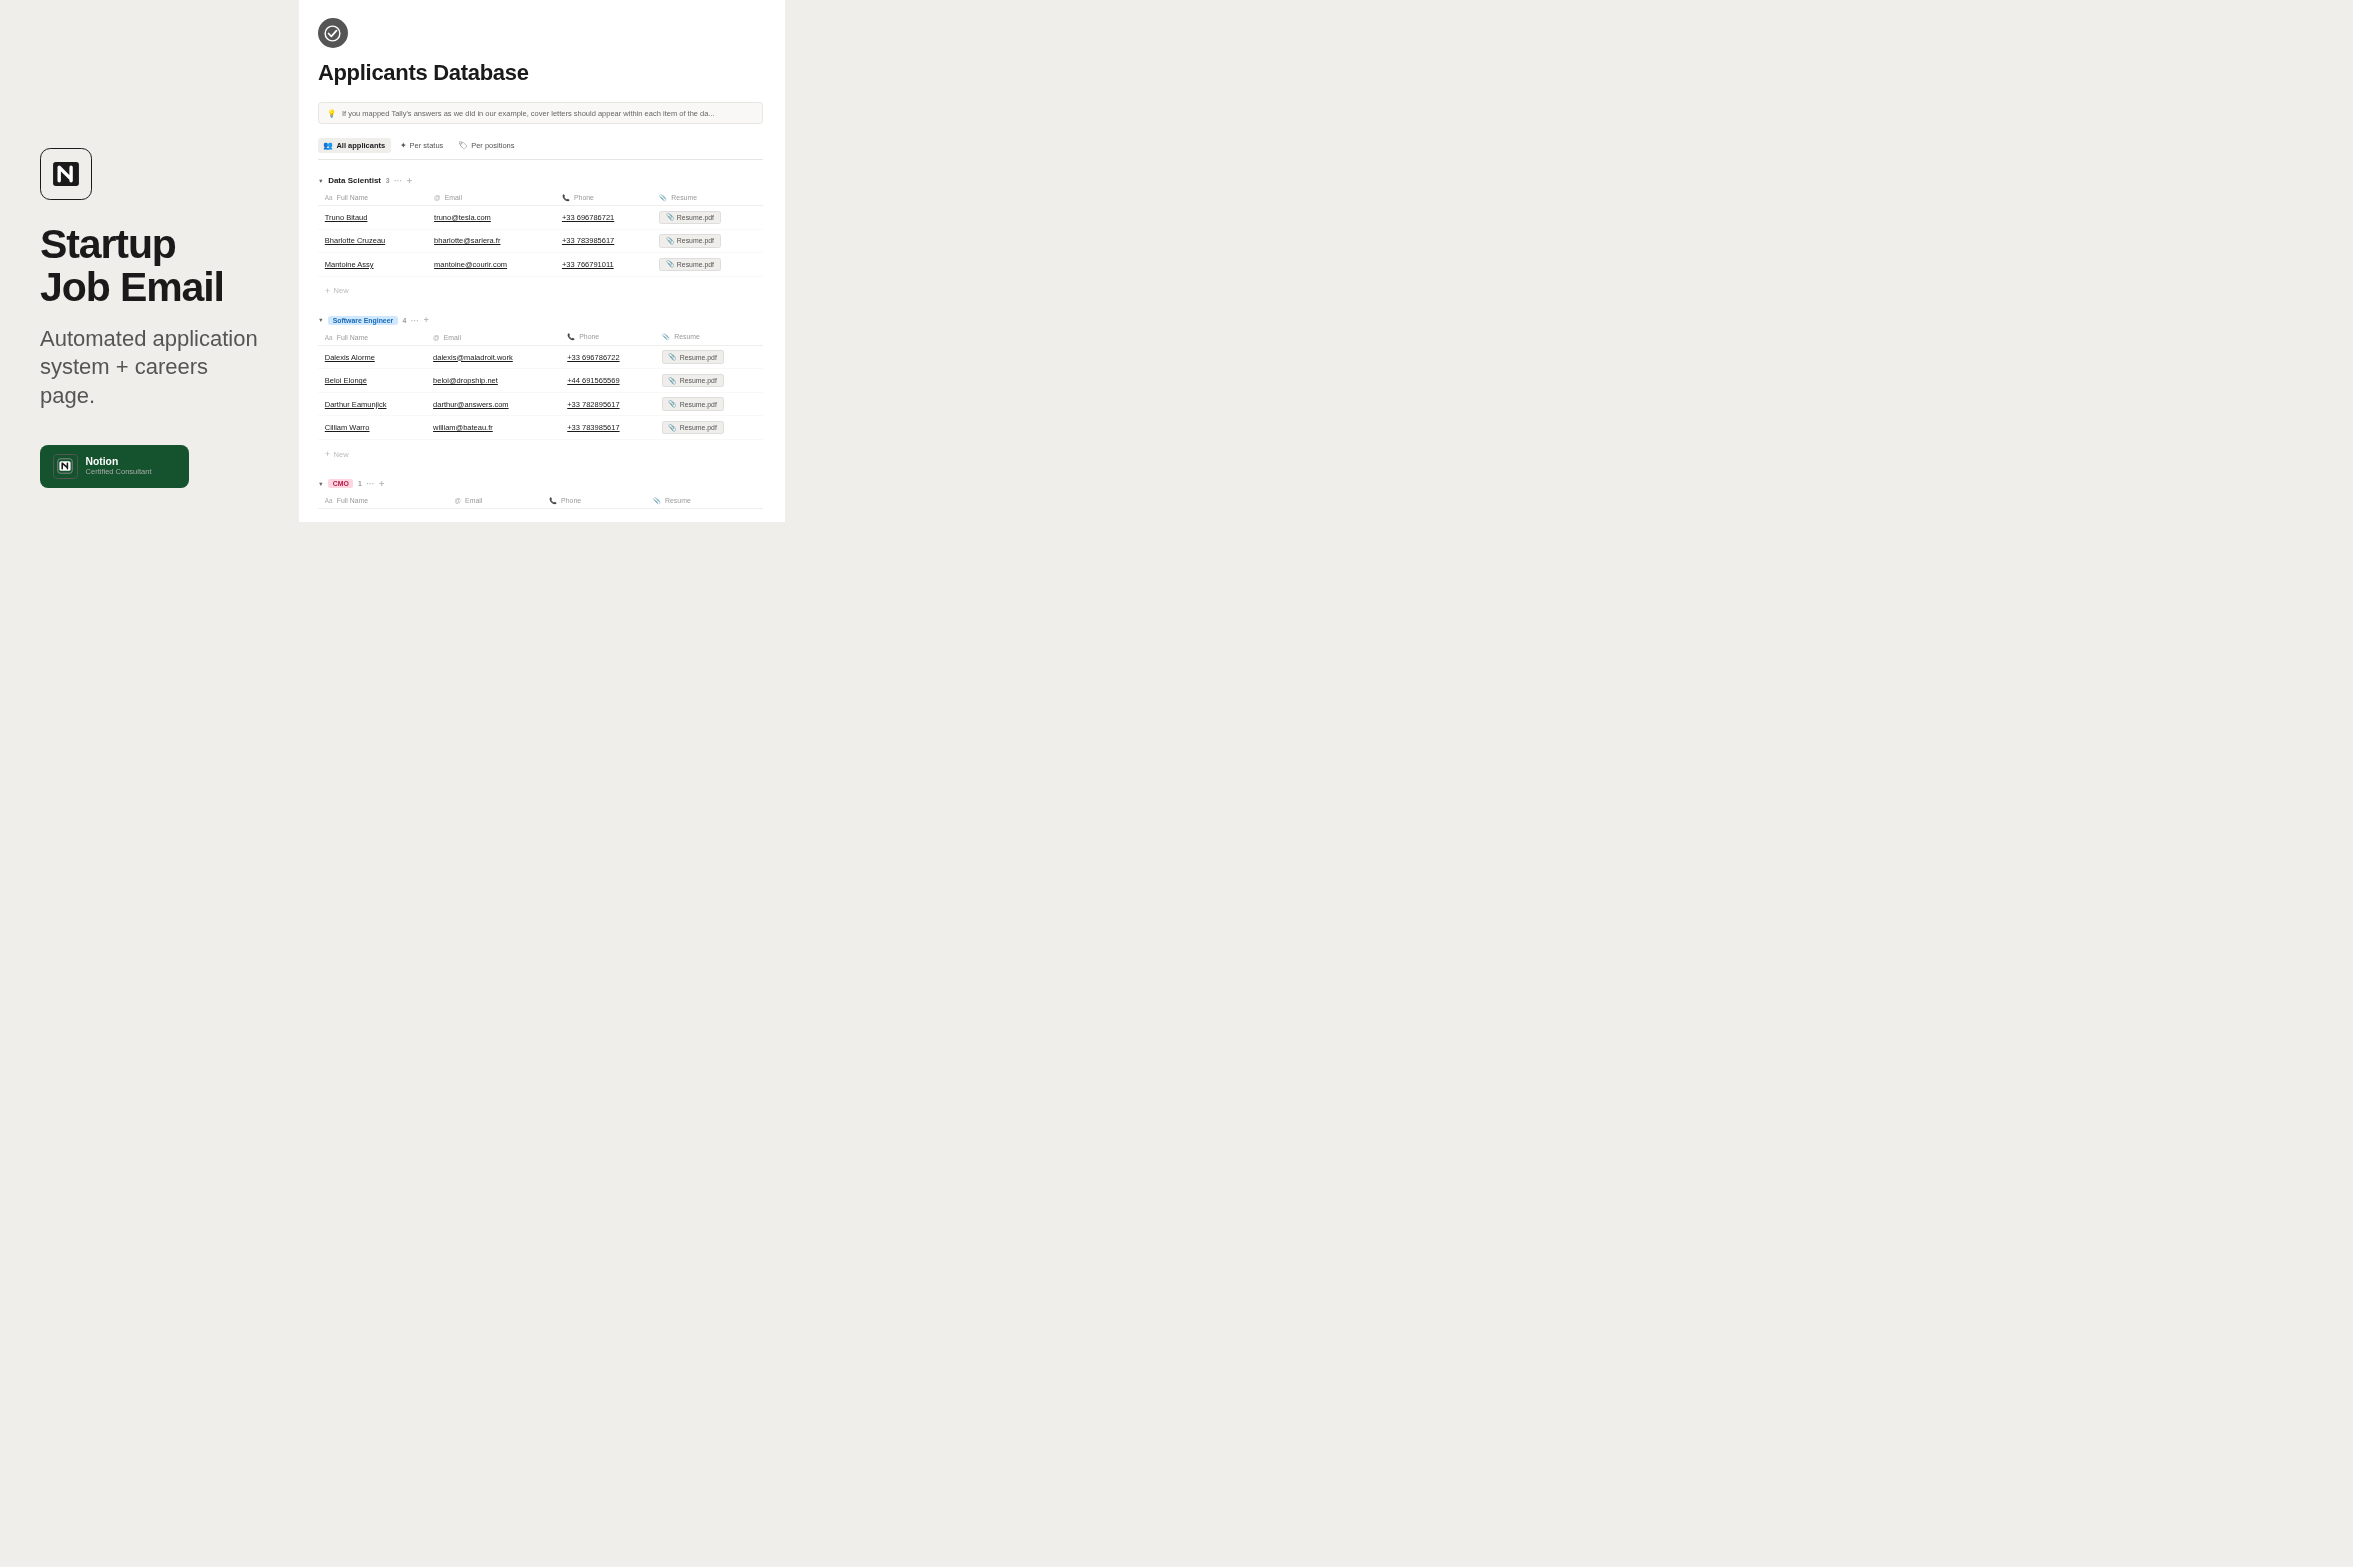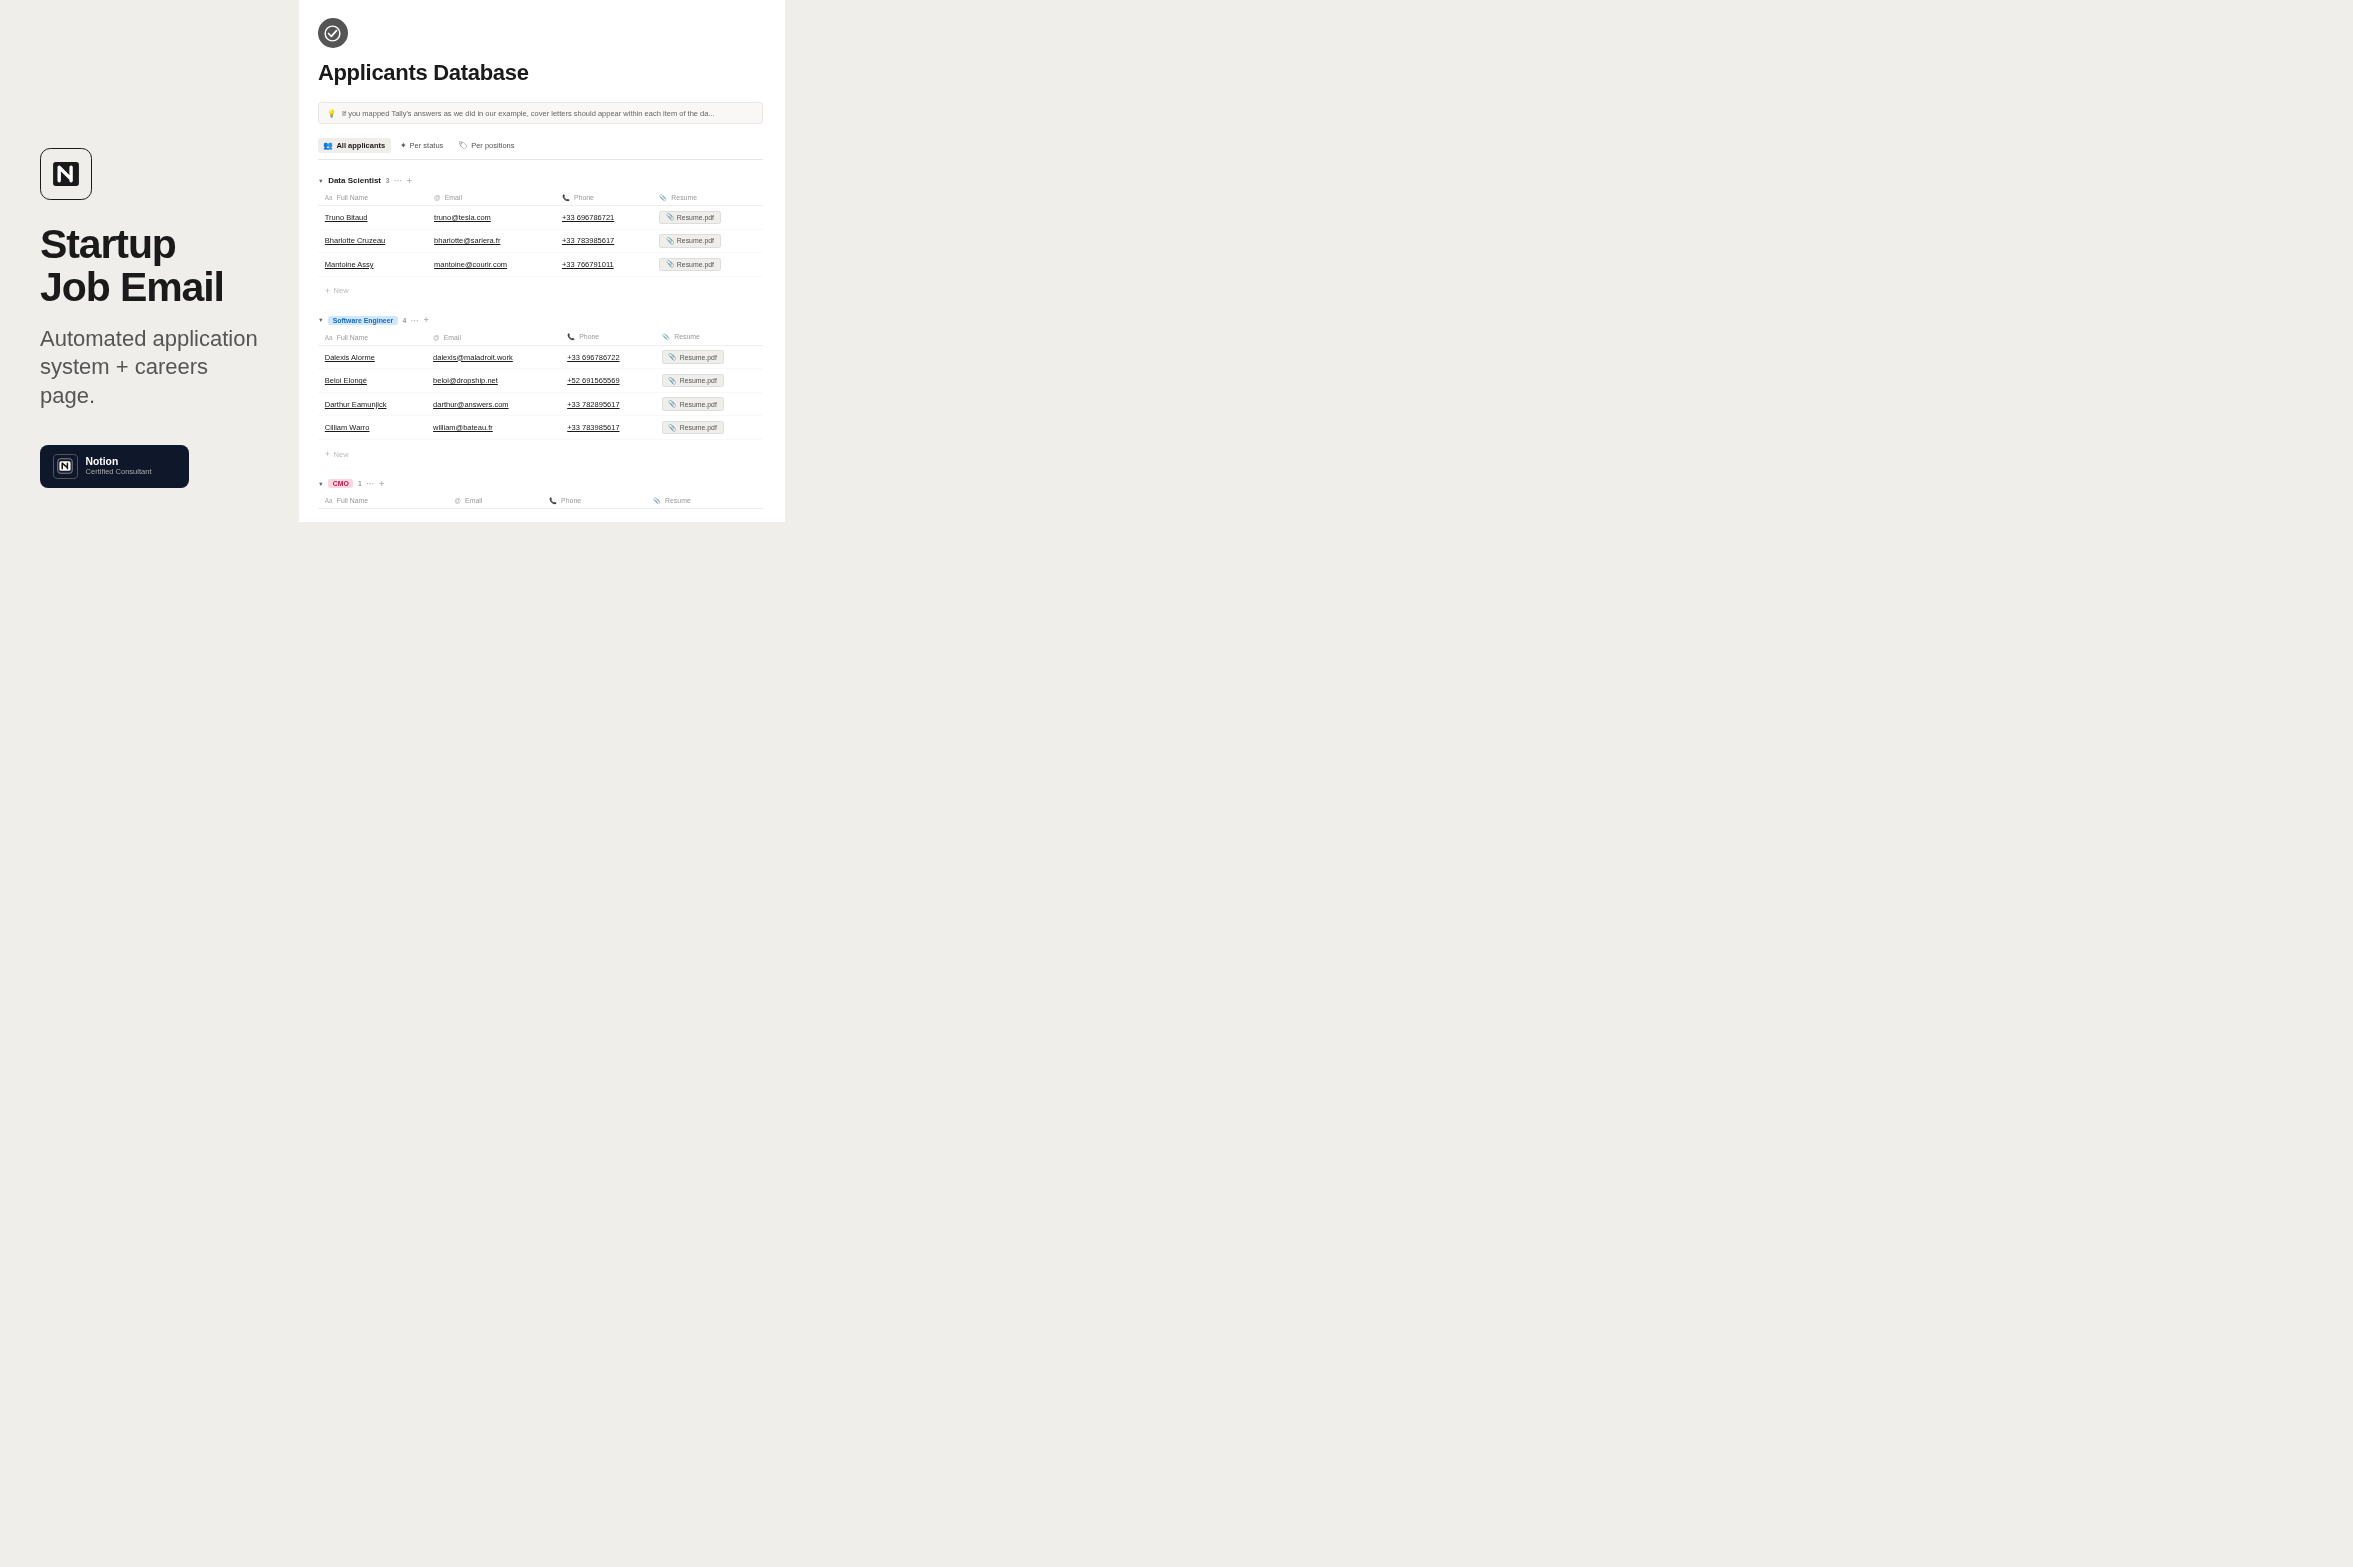--- a/index.html
+++ b/index.html
@@ -57,21 +57,21 @@
       color: #555;
       font-weight: 400;
       line-height: 1.3;
       margin-bottom: 34px;
     }
 
     .certified-badge {
       display: flex;
       align-items: center;
       gap: 8px;
-      background: #0f172a;
+      background: #14532d;
       color: white;
       border-radius: 8px;
       padding: 9.2px 12.6px;
       width: 149px;
     }
 
     .badge-icon {
       width: 25px;
       height: 25px;
       border: 1.1px solid #555;
@@ -449,21 +449,21 @@
             <tbody>
               <tr>
                 <td>Dalexis Alorme</td>
                 <td>dalexis@maladroit.work</td>
                 <td>+33 696786722</td>
                 <td><span class="resume-btn"><span>📎</span>Resume.pdf</span></td>
               </tr>
               <tr>
                 <td>Beloi Elongé</td>
                 <td>beloi@dropship.net</td>
-                <td>+52 691565569</td>
+                <td>+44 691565569</td>
                 <td><span class="resume-btn"><span>📎</span>Resume.pdf</span></td>
               </tr>
               <tr>
                 <td>Darthur Eamunjick</td>
                 <td>darthur@answers.com</td>
                 <td>+33 782895617</td>
                 <td><span class="resume-btn"><span>📎</span>Resume.pdf</span></td>
               </tr>
               <tr>
                 <td>Cilliam Warro</td>

